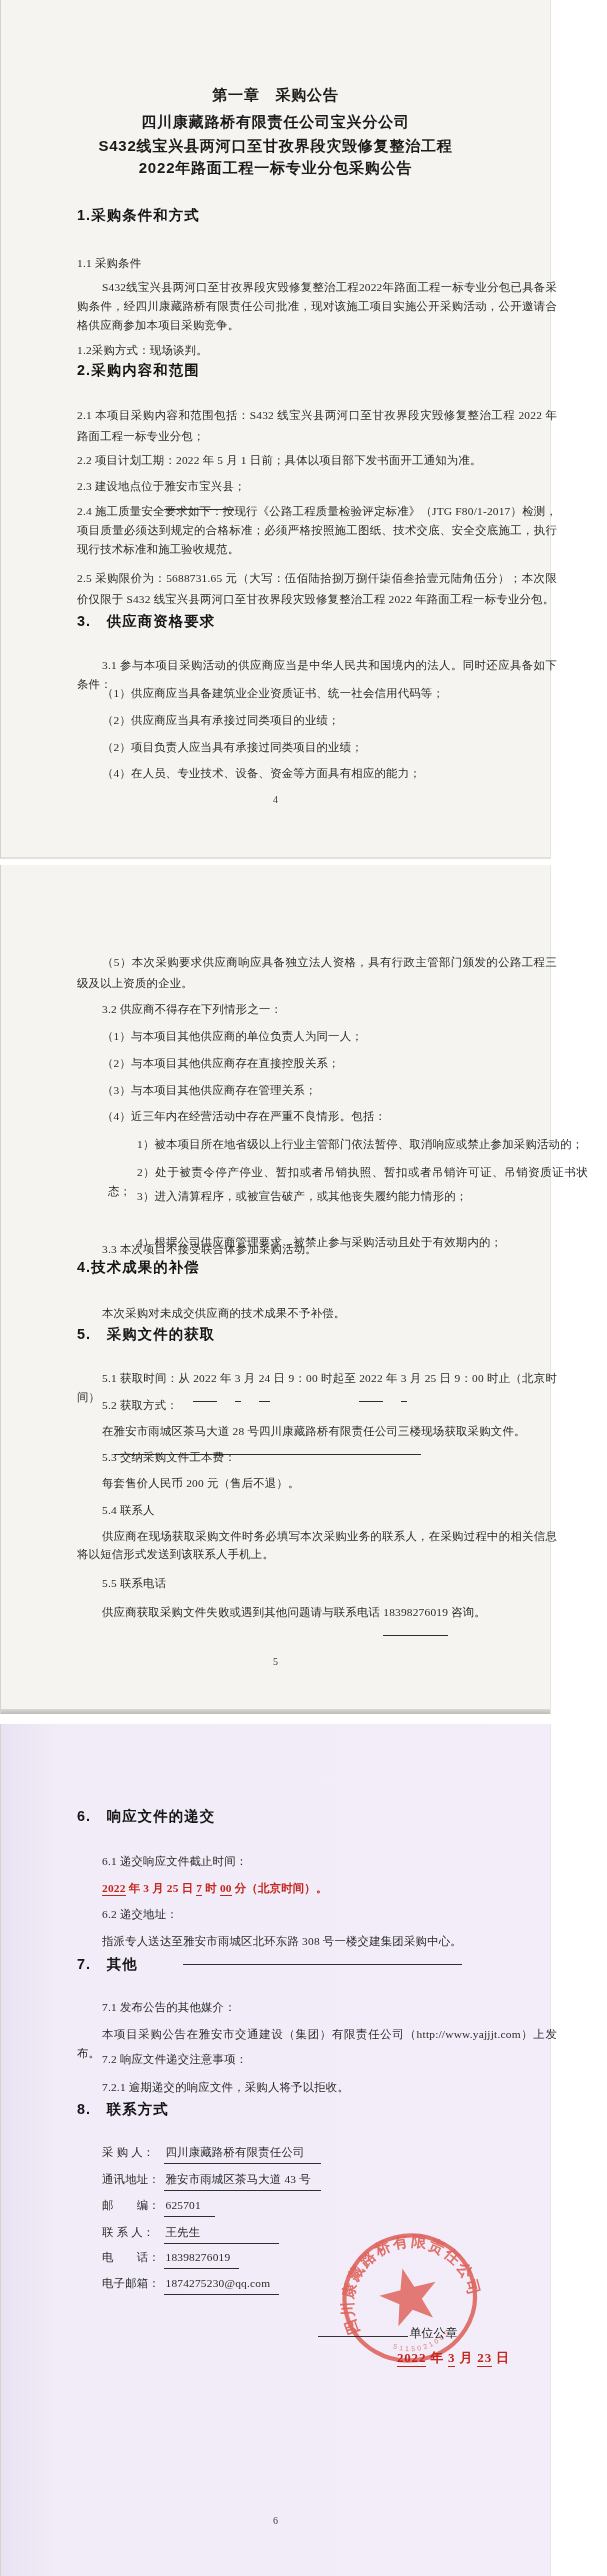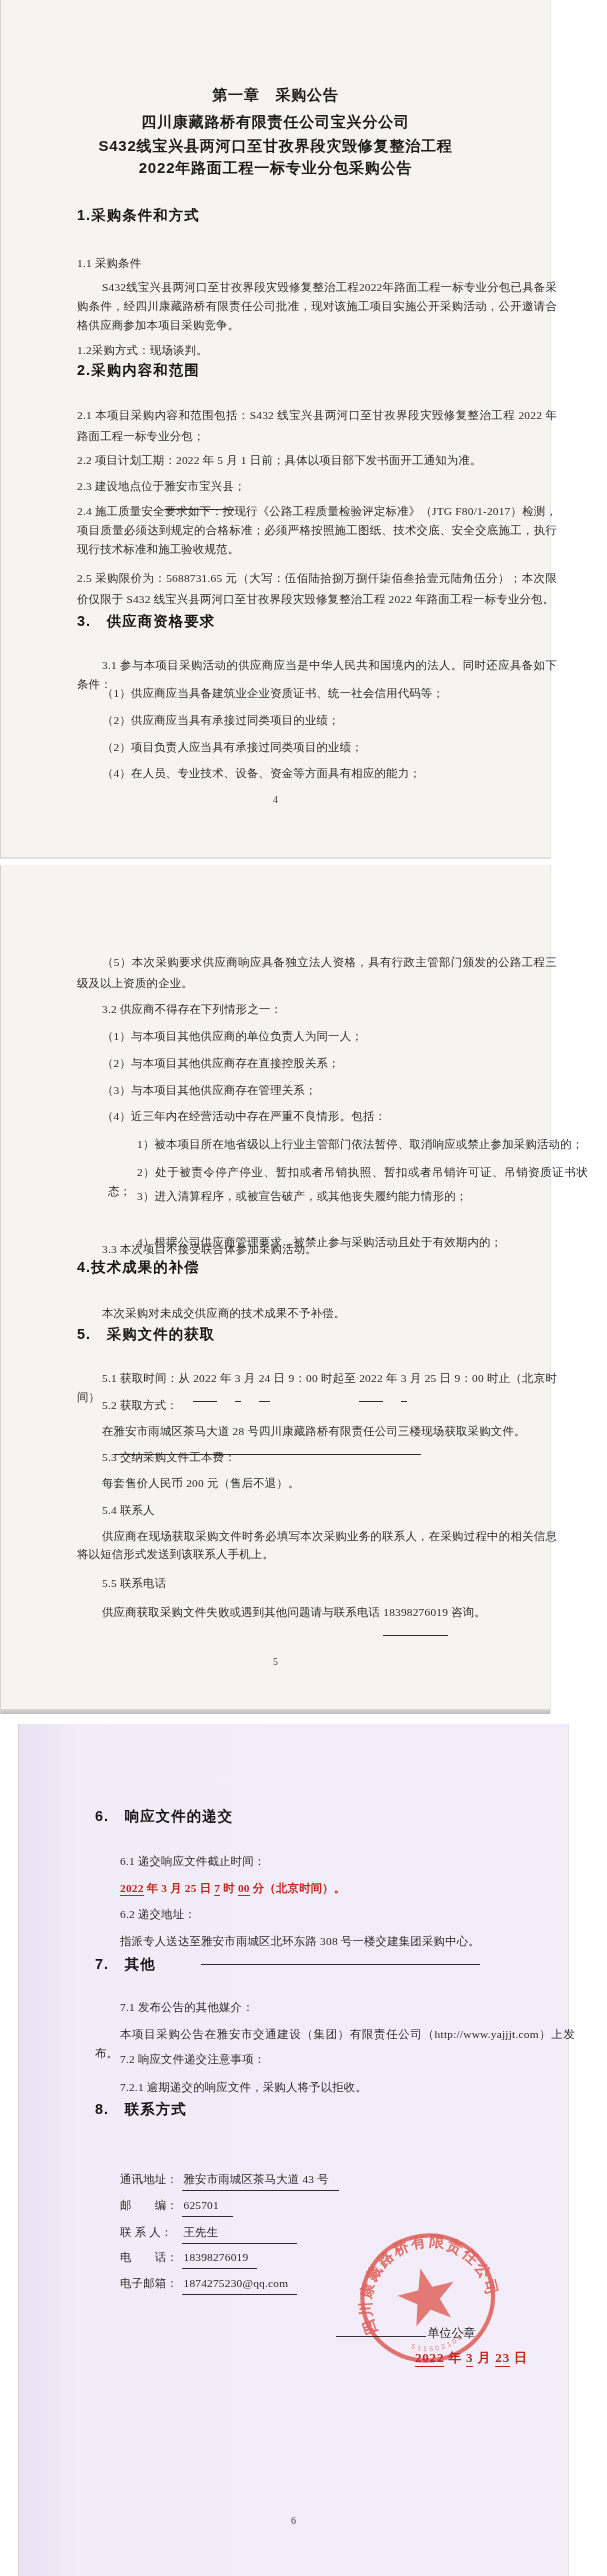--- a/index.html
+++ b/index.html
@@ -4,21 +4,21 @@
 <style>
   html,body{margin:0;padding:0;background:#ffffff;}
   #doc{position:relative;width:607px;height:2576px;background:#ffffff;overflow:hidden;
        font-family:"Liberation Serif","DejaVu Serif",serif;}
   .page{position:absolute;left:0;width:551px;border-left:0.8px solid #d6d3ce;border-right:0.8px solid #e8e5e1;box-sizing:border-box;}
   #page1,#page2{background:#f5f4f1;}
   #page1{top:0;height:859px;border-bottom:2.3px solid #e3e0db;}
   #page2{top:865px;height:849px;}
   #page2:after{content:"";position:absolute;left:0;right:0;bottom:0;height:5.3px;
        background:linear-gradient(#c7c4bf,#8f8c86);opacity:.55;}
-  #page3{top:1724px;height:852px;background:linear-gradient(90deg,#e9e2f2 0px,#f1ecf7 57px,#f2edf8 100%);margin-left:18px;}
+  #page3{top:1724px;height:852px;background:linear-gradient(90deg,#e9e2f2 0px,#f1ecf7 57px,#f2edf8 100%);}
   .ttl{position:absolute;left:0;width:100%;text-align:center;color:#1b1b1b;
        font:bold 15px/20px "Liberation Sans","DejaVu Sans",sans-serif;letter-spacing:0.8px;}
   .hd{position:absolute;left:76px;color:#161616;
        font:bold 14.4px/18px "Liberation Sans","DejaVu Sans",sans-serif;letter-spacing:1.1px;}
   .ln{position:absolute;left:76px;width:480px;color:#2a2a2a;
       font-size:11.4px;line-height:19px;letter-spacing:0.2px;text-align:justify;}
   .ind{text-indent:25px;}
   .ind38{text-indent:29px;margin-left:31px;}
   .u{border-bottom:0.8px solid #2e2e2e;padding-bottom:17px;}
   .red{color:#c4251c;font-weight:bold;}
@@ -101,20 +101,21 @@
     <div class="ln ind" style="top:208px"><span>指派专人送达至</span><span class="u">雅安市雨城区北环东路 308 号一楼交建集团采购中心。</span></div>
 
     <div class="hd" style="top:231px">7.　其他</div>
     <div class="ln ind" style="top:274px">7.1 发布公告的其他媒介：</div>
     <div class="ln ind" style="top:301px">本项目采购公告在雅安市交通建设（集团）有限责任公司（http://www.yajjjt.com）上发布。</div>
     <div class="ln ind" style="top:326px">7.2 响应文件递交注意事项：</div>
     <div class="ln ind" style="top:354px">7.2.1 逾期递交的响应文件，采购人将予以拒收。</div>
 
     <div class="hd" style="top:376px">8.　联系方式</div>
 
+    <div class="ln" style="top:419px;left:101px"><span class="cl">采 购 人：</span><span class="cv" style="min-width:152px">四川康藏路桥有限责任公司</span></div>
     <div class="ln" style="top:446px;left:101px"><span class="cl">通讯地址：</span><span class="cv" style="min-width:152px">雅安市雨城区茶马大道 43 号</span></div>
     <div class="ln" style="top:472px;left:101px"><span class="cl">邮　　编：</span><span class="cv" style="min-width:46px">625701</span></div>
     <div class="ln" style="top:499px;left:101px"><span class="cl">联 系 人：</span><span class="cv" style="min-width:110px">王先生</span></div>
     <div class="ln" style="top:524px;left:101px"><span class="cl">电　　话：</span><span class="cv" style="min-width:70px">18398276019</span></div>
     <div class="ln" style="top:550px;left:101px"><span class="cl">电子邮箱：</span><span class="cv" style="min-width:110px">1874275230@qq.com</span></div>
 
     <svg id="seal" viewBox="0 0 200 200">
       <ellipse cx="100" cy="104" rx="86" ry="82" fill="none" stroke="#dd5249" stroke-width="5.5" opacity=".9"></ellipse>
       <polygon points="100,64 109.4,91.1 138,91.6 115.2,108.9 123.5,136.4 100,120 76.5,136.4 84.8,108.9 62,91.6 90.6,91.1" fill="#dd5249" opacity=".85"></polygon>
       <defs>

